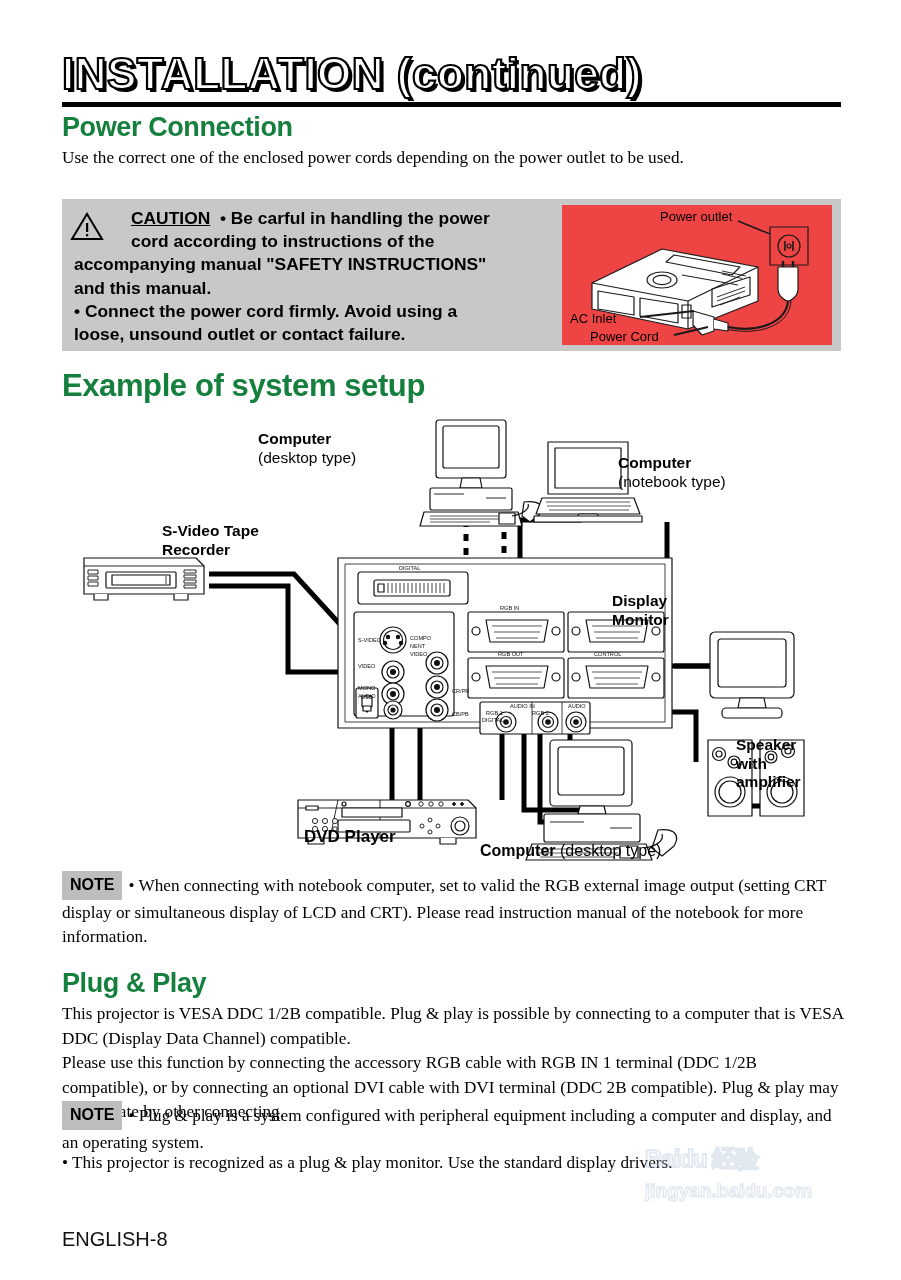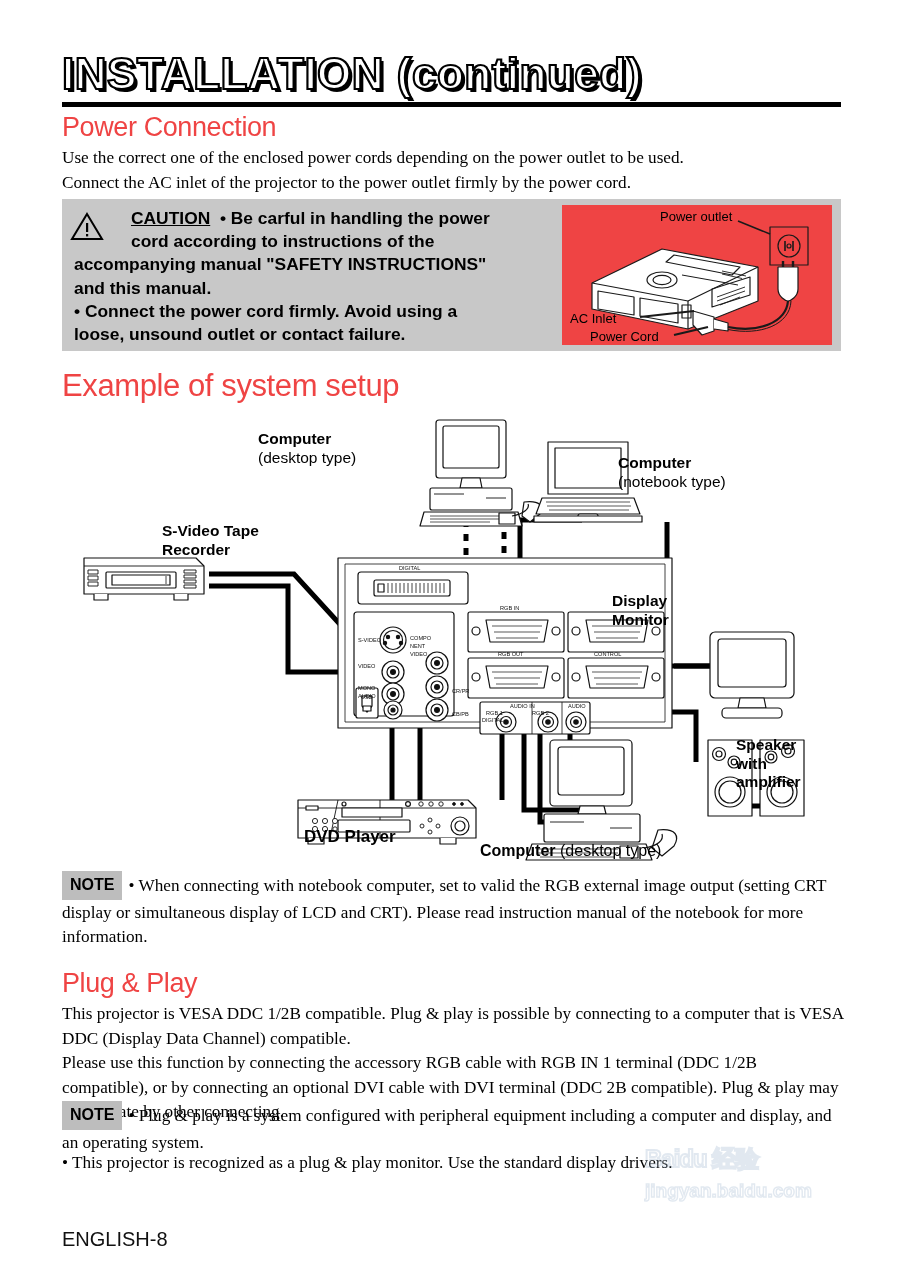--- a/index.html
+++ b/index.html
@@ -16,22 +16,22 @@
     color:#fff;
     -webkit-text-stroke:2.2px #000;
     text-shadow:3px 3px 0 #000;
     white-space:nowrap;line-height:56px;
   }
   #title-rule{position:absolute;left:62px;top:102px;width:779px;height:5px;background:#000;}
 
   
   .h2{
     font-family:"Liberation Sans",sans-serif;
-    font-weight:normal;font-size:27px;letter-spacing:-.4px;
-    color:#ef4444;
+    font-weight:bold;font-size:27px;letter-spacing:-.4px;
+    color:#15803d;
   }
 
   
   .body{font-family:"Liberation Serif",serif;font-size:17.2px;line-height:24.5px;}
 
   
   #caution-box{position:absolute;left:62px;top:199px;width:779px;height:152px;background:#c8c8c8;}
   #caution-text{position:absolute;left:12px;top:8px;width:480px;
     font-family:"Liberation Sans",sans-serif;font-weight:bold;font-size:17.4px;line-height:23.2px;}
   #caution-text .ln{display:block;white-space:nowrap;}
@@ -74,21 +74,20 @@
 
   <div id="title-block">
     <div id="page-title">INSTALLATION (continued)</div>
   </div>
   <div id="title-rule"></div>
 
   <div class="h2" style="position:absolute;left:62px;top:112px;">Power Connection</div>
 
   <div class="body" style="position:absolute;left:62px;top:146px;width:790px;">
     <div>Use the correct one of the enclosed power cords depending on the power outlet to be used.</div>
-    <div>Connect the AC inlet of the projector to the power outlet firmly by the power cord.</div>
   </div>
 
   <div id="caution-box">
 
     <svg id="warn-tri" viewBox="0 0 34 30">
       <path d="M17 3 L32 28 L2 28 Z" fill="none" stroke="#000" stroke-width="2"></path>
       <rect x="16" y="12" width="2.2" height="9" fill="#000"></rect>
       <rect x="16" y="23" width="2.2" height="2.4" fill="#000"></rect>
     </svg>
 

